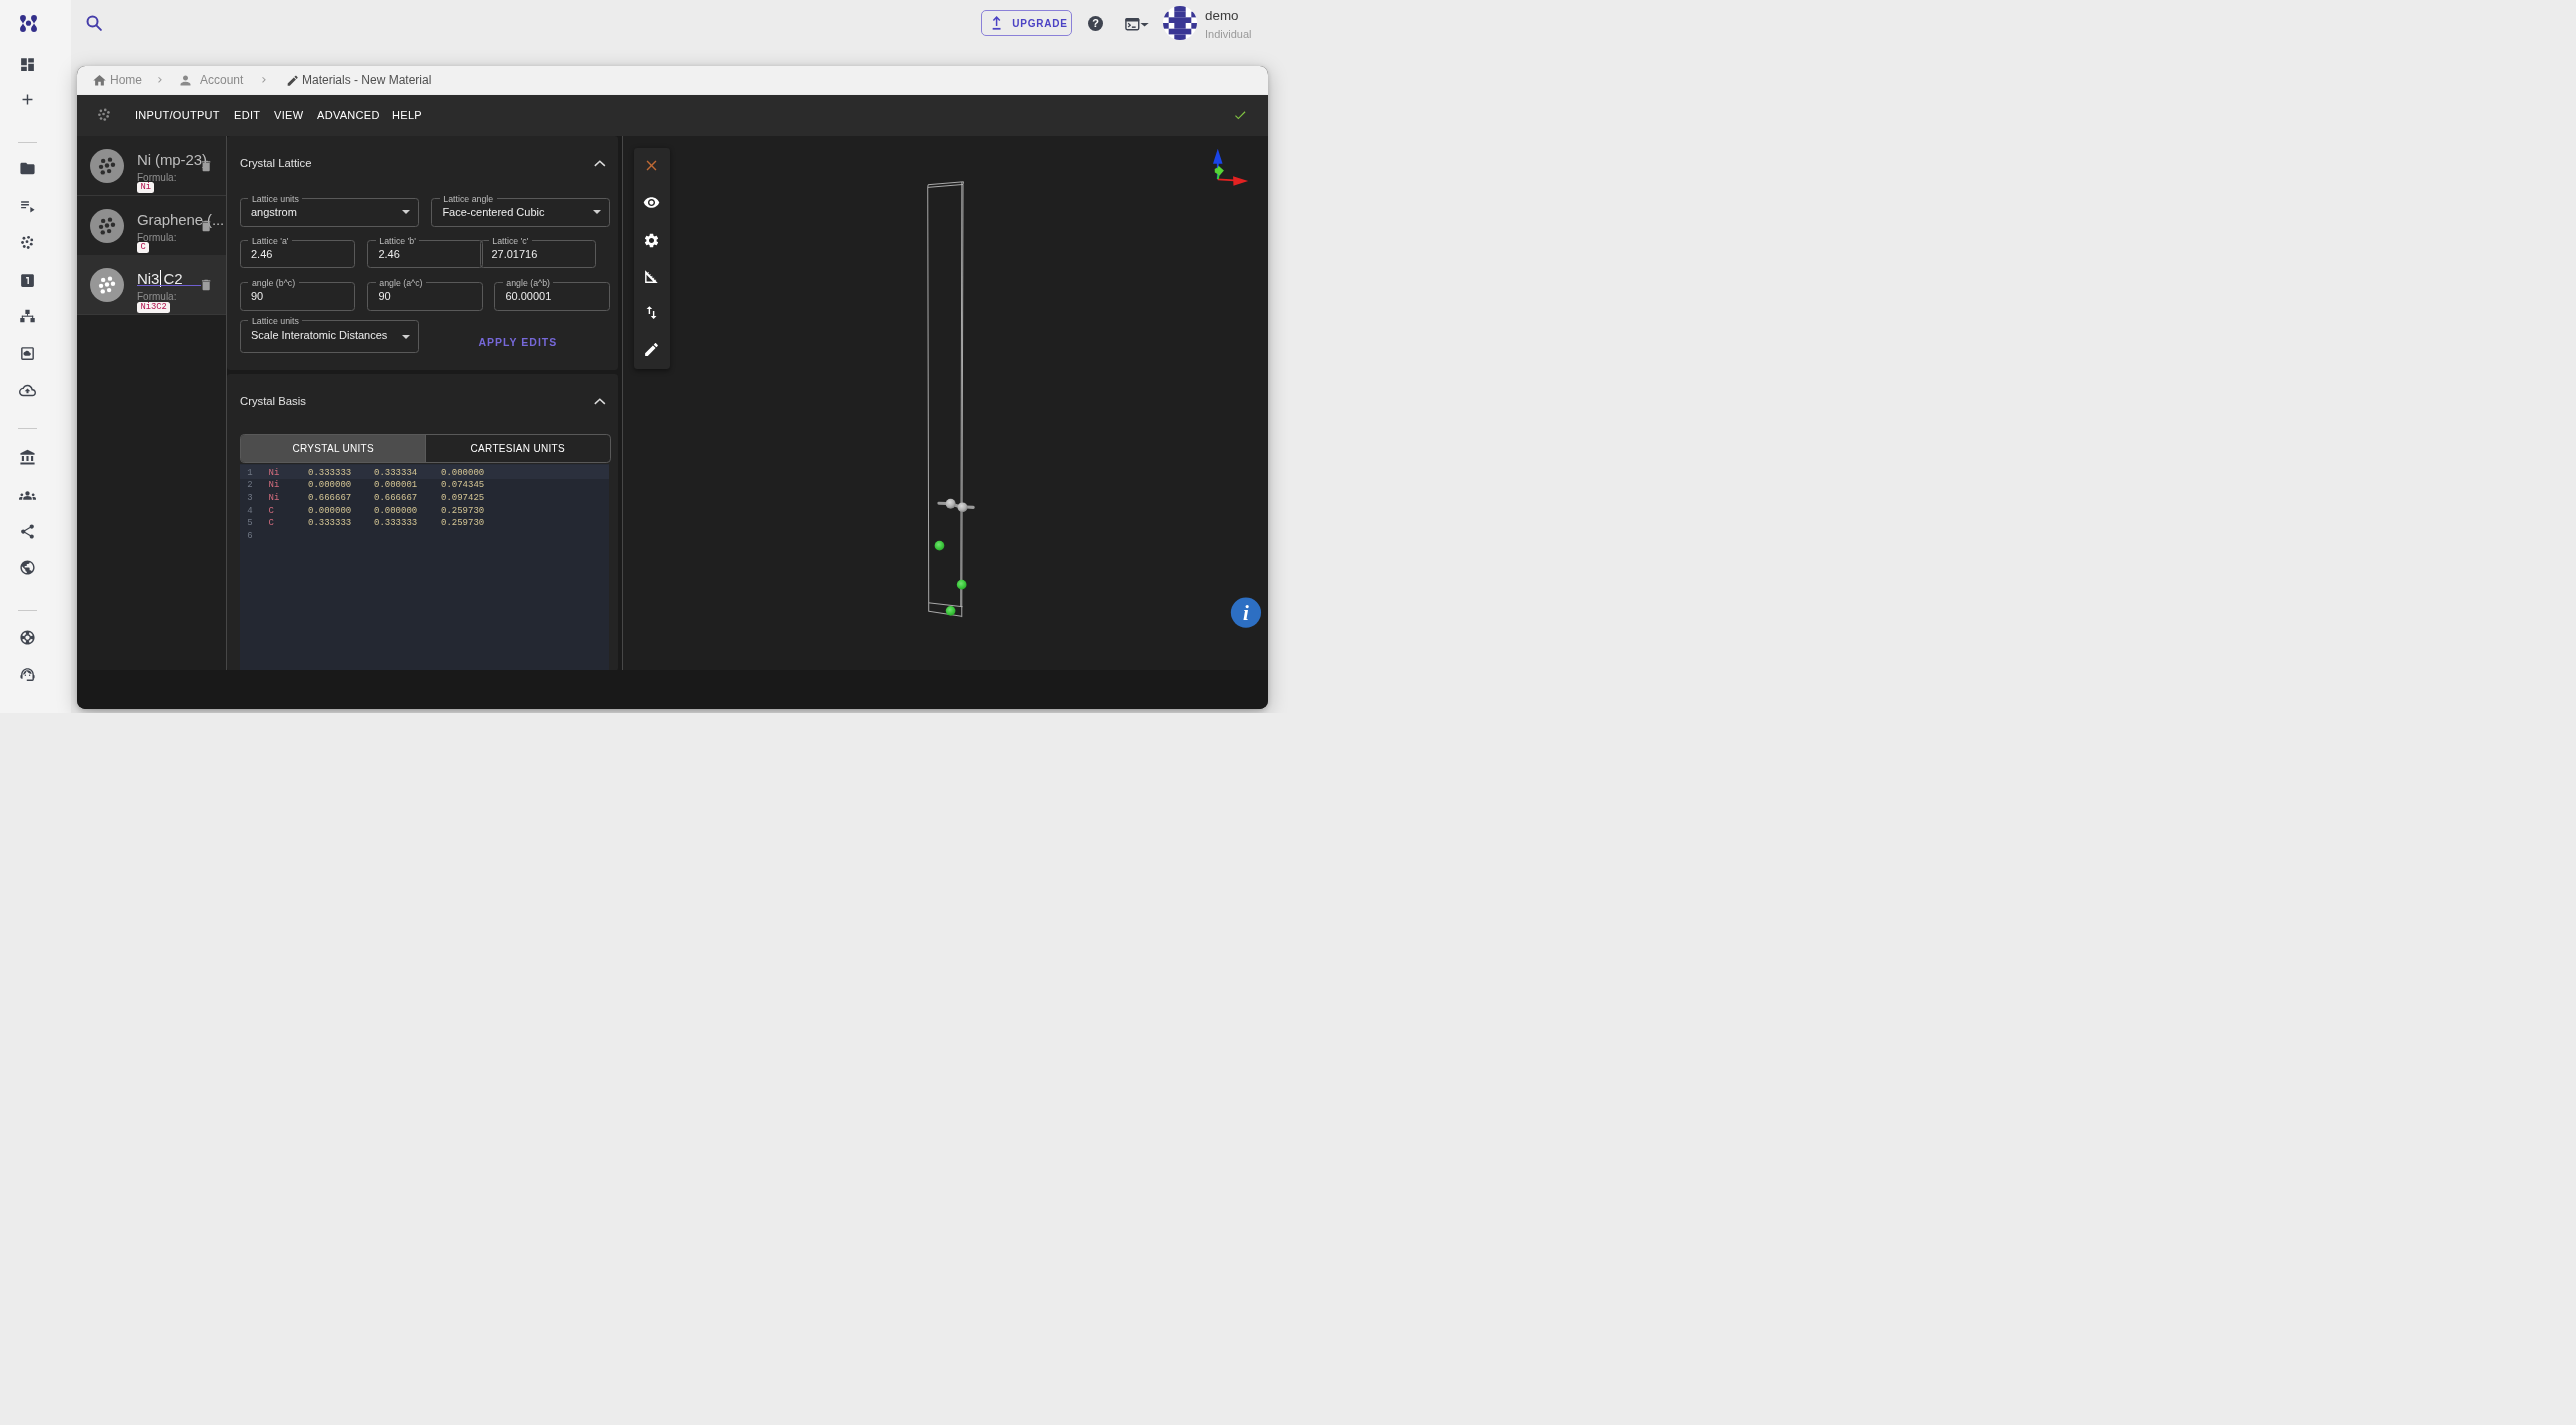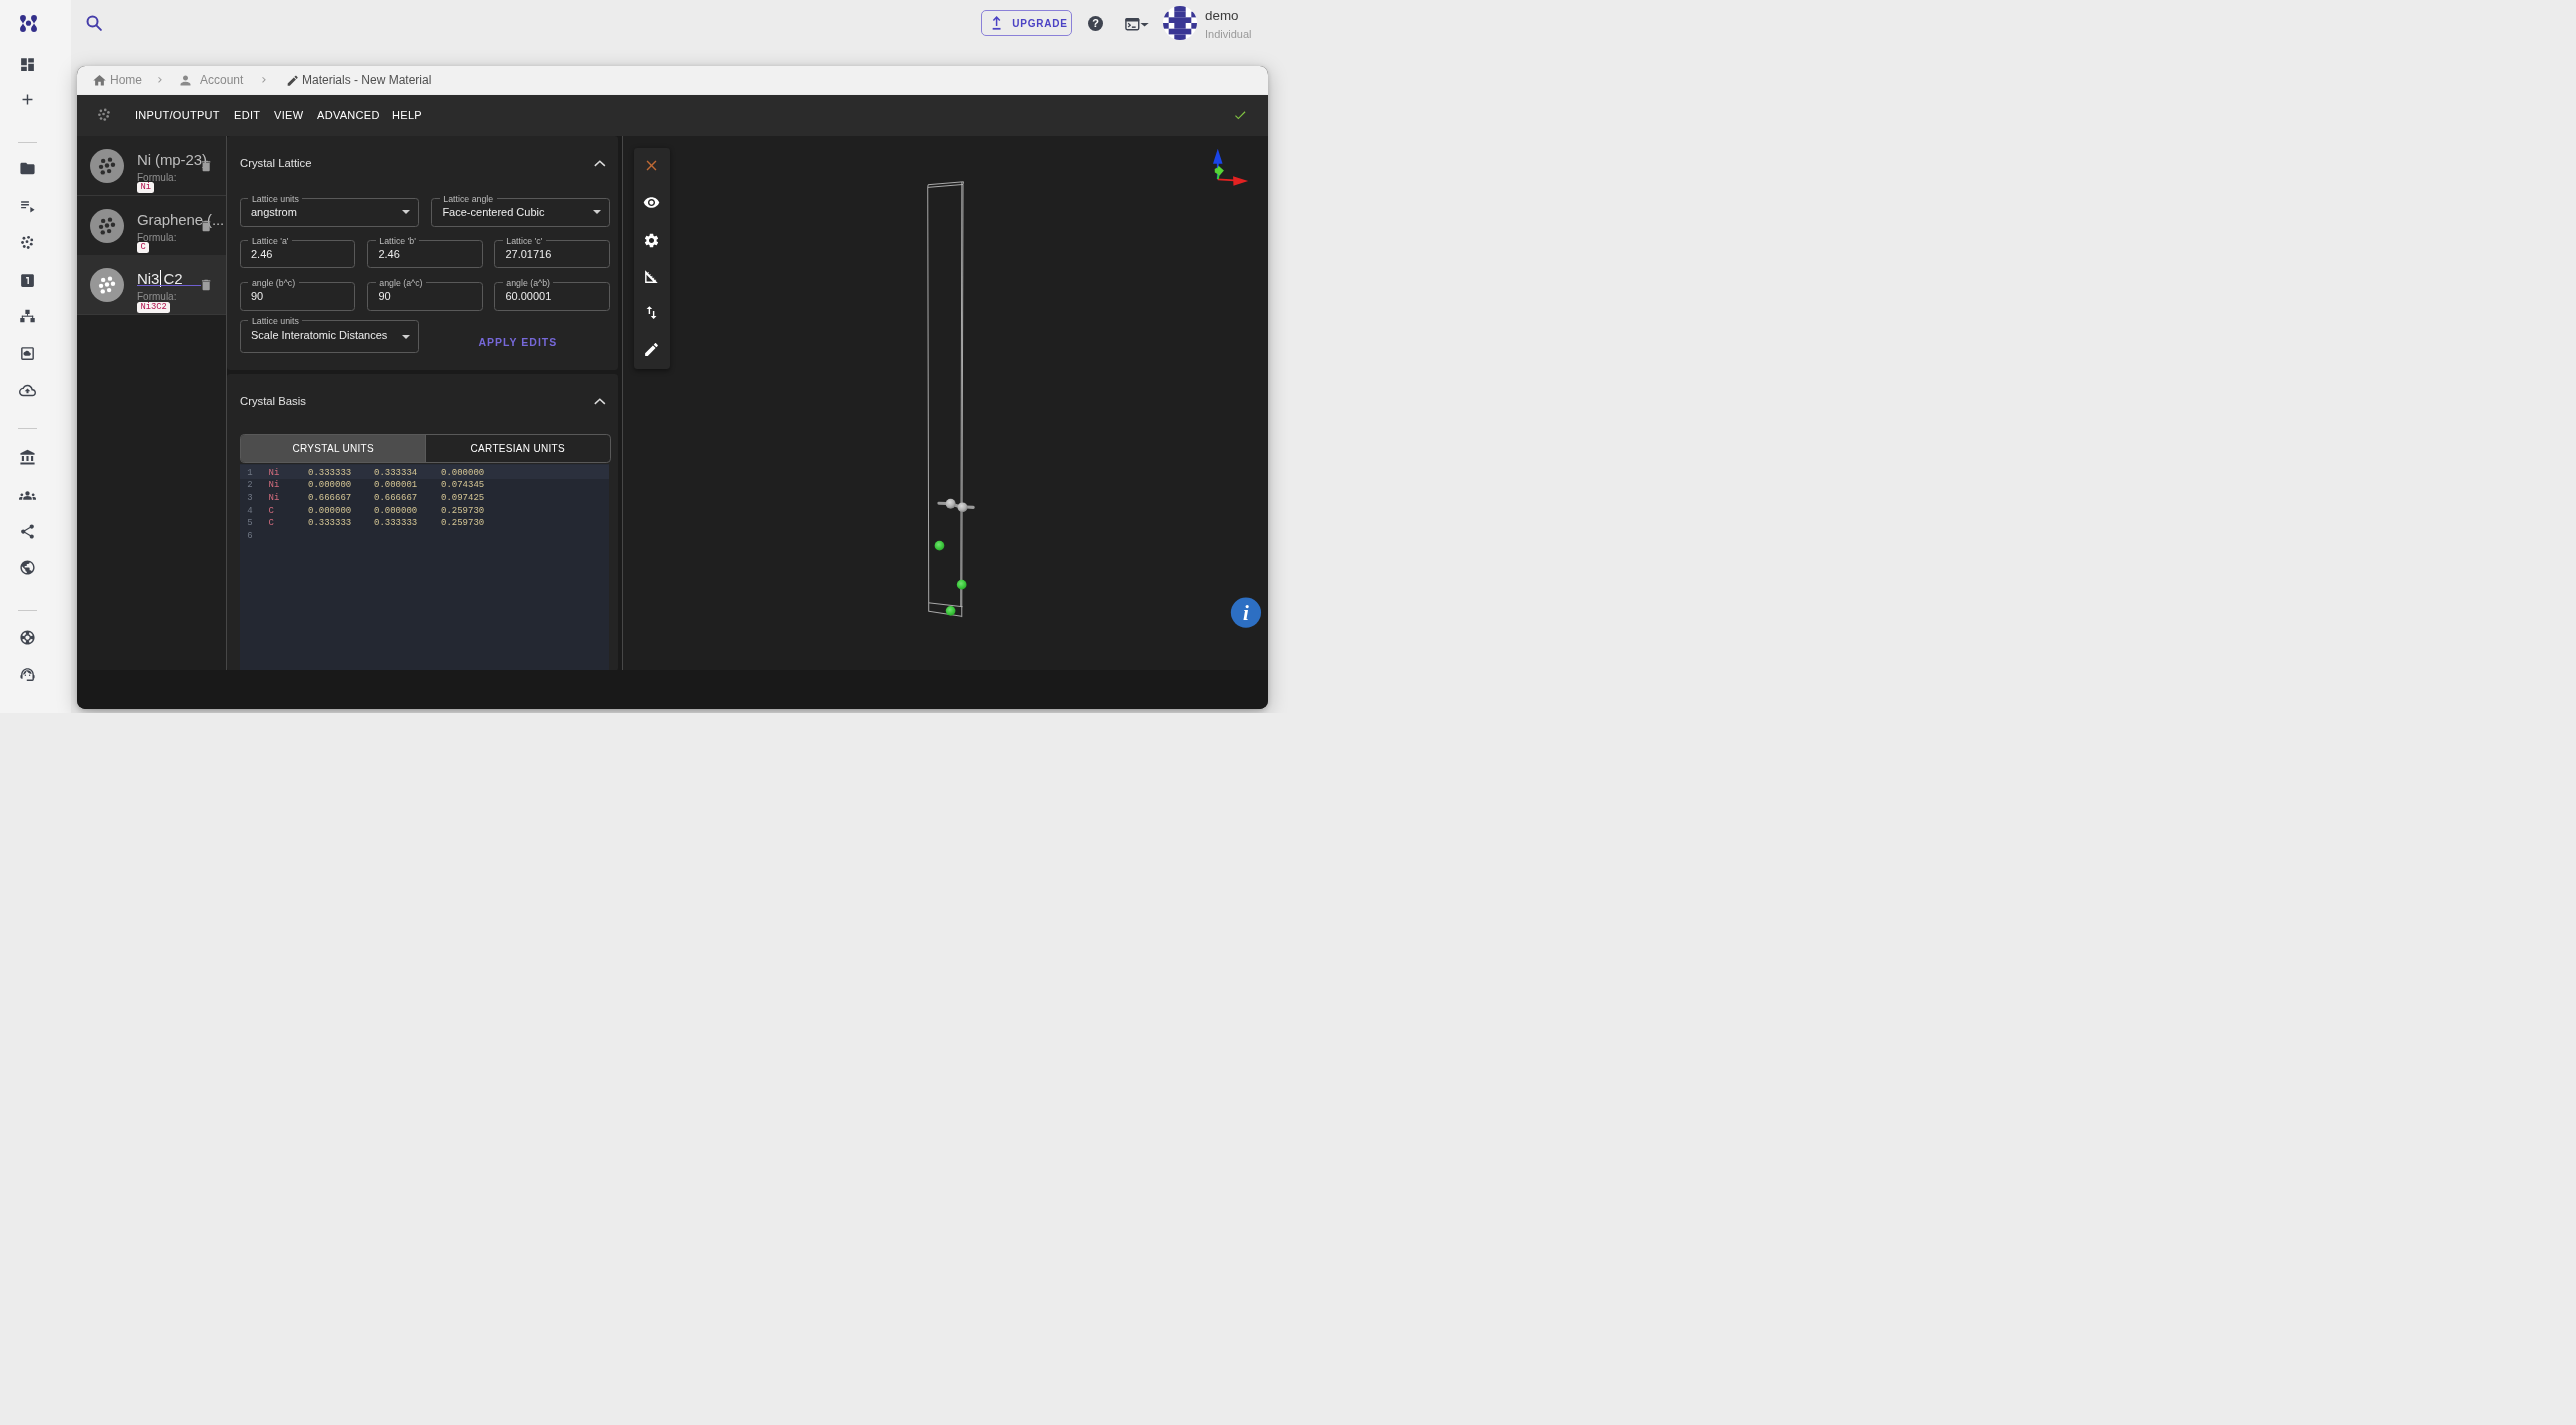--- a/index.html
+++ b/index.html
@@ -356,21 +356,21 @@
             <span class="car"></span>
           </div>
         <div class="fld" style="left:12.6px;top:104px;width:113px;height:26px;">
             <span class="lab">Lattice 'a'</span>
             <span class="val">2.46</span>
           </div>
         <div class="fld" style="left:140px;top:104px;width:114px;height:26px;">
             <span class="lab">Lattice 'b'</span>
             <span class="val">2.46</span>
           </div>
-        <div class="fld" style="left:267px;top:104px;width:114px;height:26px;">
+        <div class="fld" style="left:253px;top:104px;width:114px;height:26px;">
             <span class="lab">Lattice 'c'</span>
             <span class="val">27.01716</span>
           </div>
         <div class="fld" style="left:12.6px;top:146px;width:113px;height:27px;">
             <span class="lab">angle (b^c)</span>
             <span class="val">90</span>
           </div>
         <div class="fld" style="left:140px;top:146px;width:114px;height:27px;">
             <span class="lab">angle (a^c)</span>
             <span class="val">90</span>

